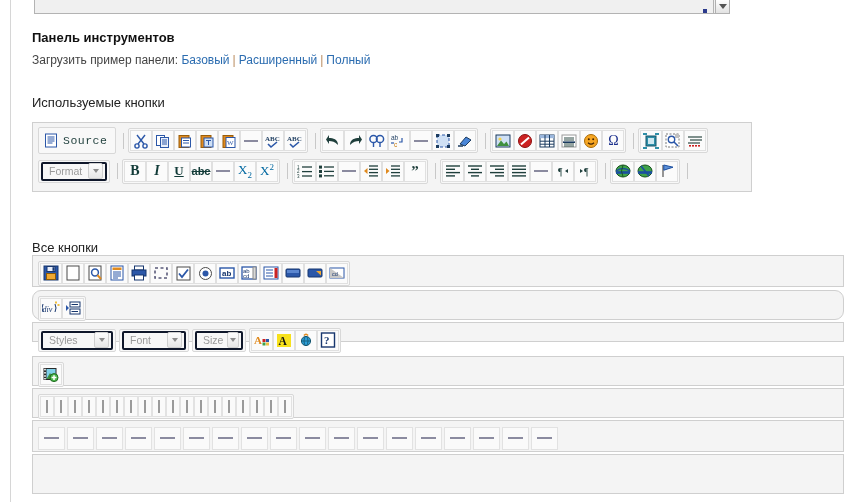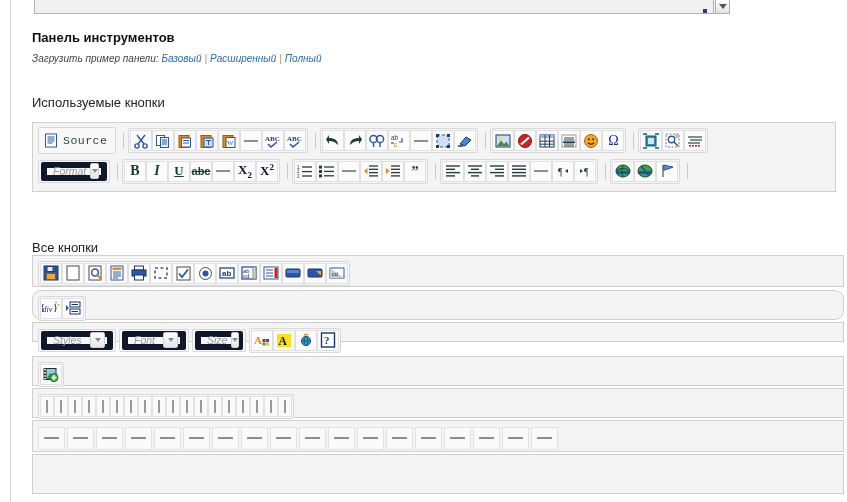--- a/index.html
+++ b/index.html
@@ -41,21 +41,21 @@
   
   .h-strong{
     position:absolute;font-weight:bold;font-size:13px;color:#111;
     font-family:"Liberation Sans", sans-serif;
   }
   .h-plain{
     position:absolute;font-size:13px;color:#222;
     font-family:"Liberation Sans", sans-serif;
   }
   #toolbar-title{left:32px;top:30px;}
-  #sample-line{position:absolute;left:32px;top:53px;font-size:10px;color:#444;font-style:italic;}
+  #sample-line{position:absolute;left:32px;top:53px;font-size:12px;color:#444;}
   #sample-line a{color:#2b6cb0;text-decoration:none;}
   #sample-line .sep{color:#b98b5e;margin:0 3px;}
   #used-buttons-title{left:32px;top:95px;}
   #all-buttons-title{left:32px;top:240px;}
 
   
   .tb-box{
     position:absolute;
     background:#f4f4f4;
     border:1px solid #cfcfcf;
@@ -120,55 +120,55 @@
     display:inline-flex;align-items:center;gap:5px;
     height:21px;padding:0 6px 0 3px;
     border:1px solid transparent;
     font-family:"Liberation Mono", monospace;
     font-size:11.5px;color:#1f3f3c;letter-spacing:.5px;
   }
 
   
   .combo{
     display:inline-flex;align-items:center;justify-content:space-between;
-    height:19px;border:6px solid #0f172a;background:#f7f7f7;
+    height:19px;border:2px solid #0f172a;background:#f7f7f7;
     border-radius:2px;box-sizing:border-box;margin:0 1px;
     padding:0 2px 0 6px;
-    font-style:italic;font-size:10.5px;color:#9a9a9a;
+    font-size:10.5px;color:#9a9a9a;
   }
   .combo .arrow{
     width:13px;height:14px;margin-left:4px;
     background:linear-gradient(#fdfdfd,#e6e6e6);
     border:1px solid #cfcfcf;border-radius:2px;
     display:inline-flex;align-items:center;justify-content:center;
   }
   .combo .arrow .tri{
     width:0;height:0;border-left:3px solid transparent;border-right:3px solid transparent;
     border-top:4px solid #8d8d8d;
   }
   .combo.w-format{width:66px;}
   .combo.w-styles{width:72px;}
   .combo.w-font{width:64px;}
   .combo.w-size{width:48px;}
 
   
-  #tb-used   {left:32px;top:122px;width:804px;height:70px;}
+  #tb-used   {left:32px;top:122px;width:720px;height:70px;}
   #tb-all1   {left:32px;top:255px;width:812px;height:32px;}
   #tb-all2   {left:32px;top:290px;width:812px;height:30px;border-radius:9px;}
   #tb-all3   {left:32px;top:322px;width:812px;height:20px;}
   #tb-all4   {left:32px;top:356px;width:812px;height:30px;}
   #tb-all5   {left:32px;top:388px;width:812px;height:30px;}
   #tb-all6   {left:32px;top:420px;width:812px;height:32px;}
   #tb-all7   {left:32px;top:454px;width:812px;height:40px;}
 
   .bold-g{font-weight:bold;font-size:14px;color:#123b38;font-family:"Liberation Serif",serif;}
   .ital-g{font-style:italic;font-weight:bold;font-size:14px;color:#123b38;font-family:"Liberation Serif",serif;}
   .undl-g{text-decoration:underline;font-weight:bold;font-size:13px;color:#123b38;font-family:"Liberation Serif",serif;}
   .strk-g{text-decoration:line-through;font-size:11px;color:#123b38;font-weight:bold;}
-  .sub-g,.sup-g{font-weight:bold;font-size:13px;color:#0f172a;font-family:"Liberation Serif",serif;}
+  .sub-g,.sup-g{font-weight:normal;font-size:13px;color:#0369a1;font-family:"Liberation Serif",serif;}
   .sub-g sub{font-size:9px;}
   .sup-g sup{font-size:9px;}
 </style>
 </head>
 <body>
 
 <div id="top-strip">
   <div id="top-textarea"></div>
   <div id="top-scroll-track"></div>
   <div id="top-blue-dot"></div>

